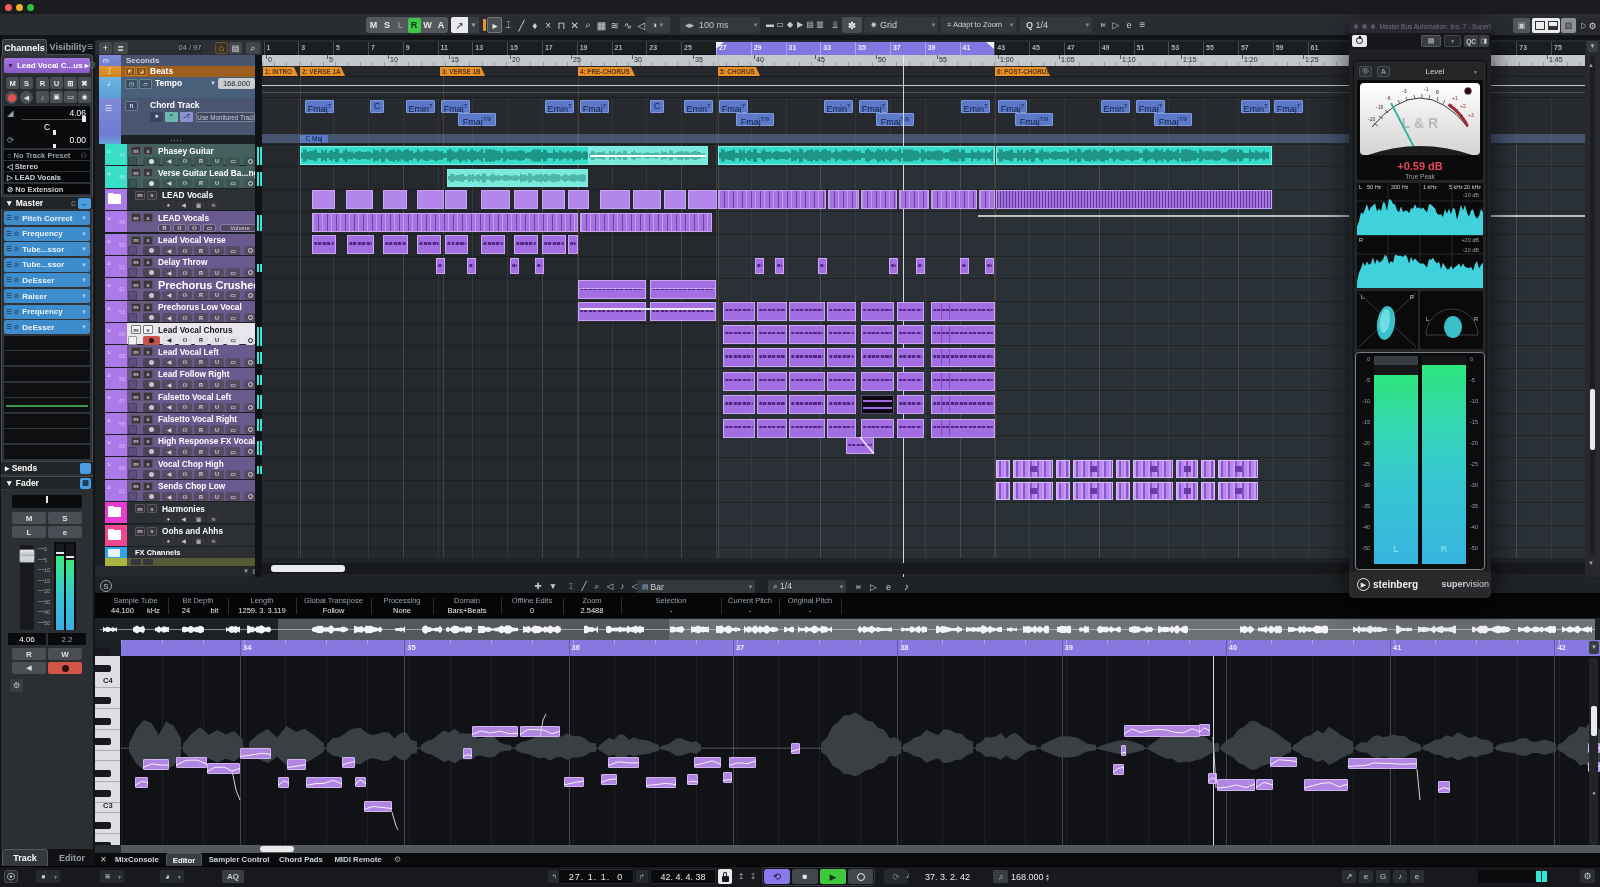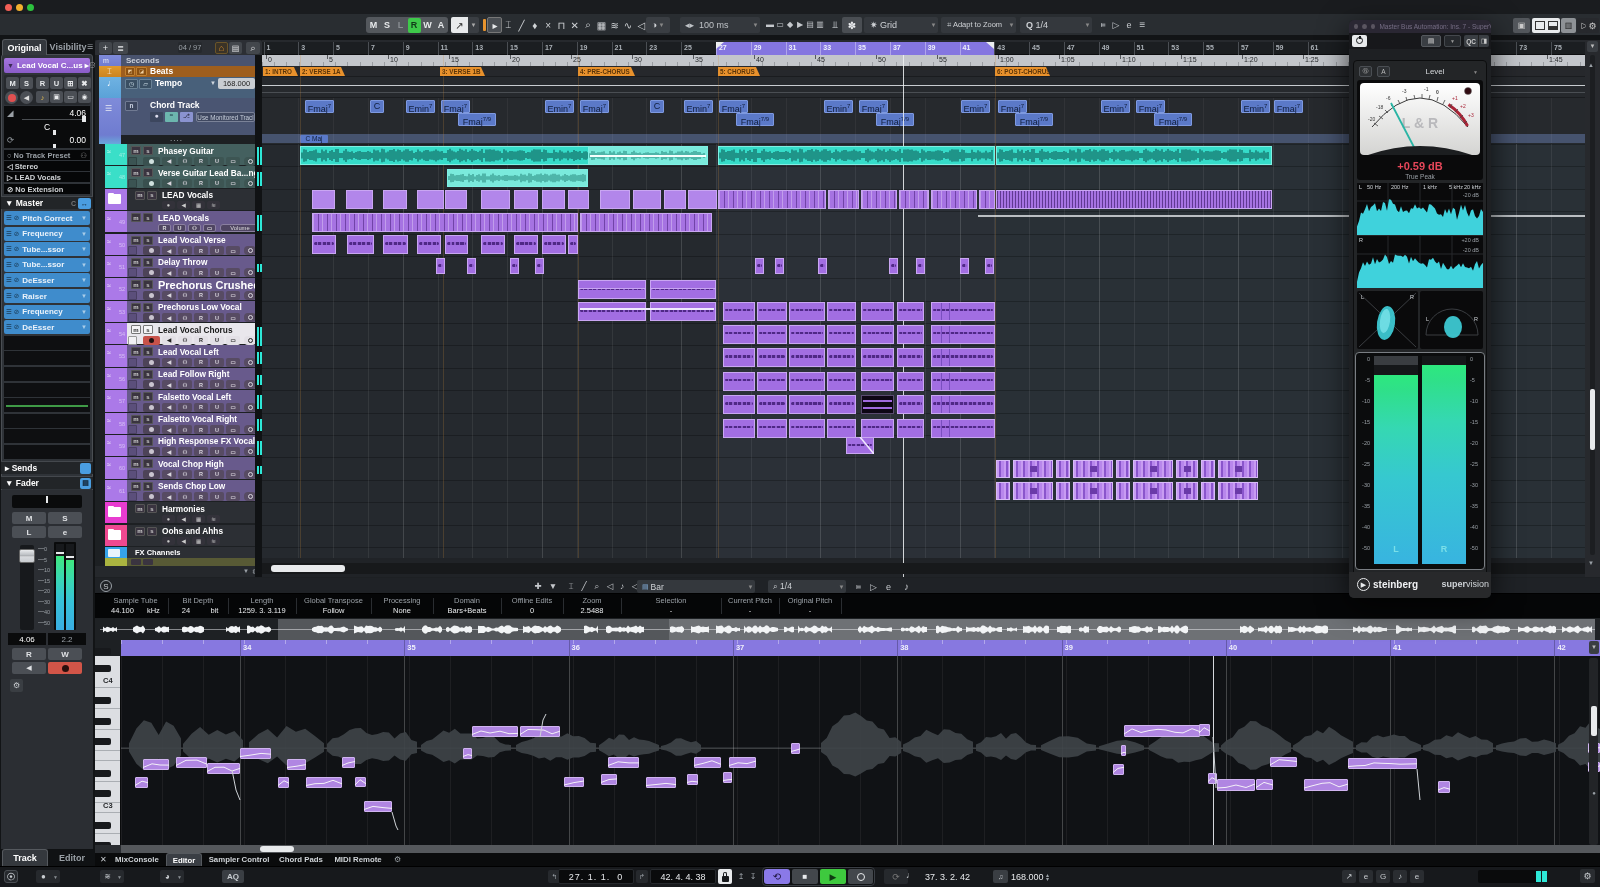--- a/index.html
+++ b/index.html
@@ -85,21 +85,21 @@
     </div>
 <div style="position:absolute;left:1577px;top:18px;width:15px;height:15px;background:#27292d;border-radius:2px;color:#c9ccd0;font-size:9px;display:flex;align-items:center;justify-content:center;">
       <span style="color:#ccc;font-size:8px;">▷</span>
     </div>
 <div style="position:absolute;left:1586px;top:18px;width:13px;height:15px;background:#27292d;border-radius:2px;color:#c9ccd0;font-size:9px;display:flex;align-items:center;justify-content:center;">
       <span style="color:#ccc;font-size:9px;">⚙</span>
     </div>
 <div style="position:absolute;left:0px;top:37px;width:1600px;height:3px;background:#121416;"></div>
 <div style="position:absolute;left:0px;top:38px;width:95px;height:828px;background:#121416;"></div>
 <div style="position:absolute;left:1px;top:54px;width:92px;height:795px;background:#2f3338;border:1px solid #4a4e53;border-radius:3px;"></div>
-<div style="position:absolute;left:2px;top:39px;width:45px;height:16px;background:#34383d;border:1px solid #55595e;border-bottom:none;border-radius:3px 3px 0 0;color:#fff;font-weight:bold;font-size:9px;display:flex;align-items:center;justify-content:center;">Original</div>
+<div style="position:absolute;left:2px;top:39px;width:45px;height:16px;background:#34383d;border:1px solid #55595e;border-bottom:none;border-radius:3px 3px 0 0;color:#fff;font-weight:bold;font-size:9px;display:flex;align-items:center;justify-content:center;">Channels</div>
 <div style="position:absolute;left:48px;top:39px;width:40px;height:16px;color:#9aa0a6;font-weight:bold;font-size:9px;display:flex;align-items:center;justify-content:center;">Visibility</div>
 <div style="position:absolute;left:87px;top:43px;width:7px;height:8px;color:#9aa0a6;font-size:7px;">☰</div>
 <div style="position:absolute;left:4px;top:58px;width:86px;height:15px;background:linear-gradient(180deg,#a575de,#8a5cc8);border-radius:2px;display:flex;align-items:center;">
       <span style="color:#3a2a55;font-size:7px;padding:0 3px;">▼</span>
       <span style="color:#fff;font-weight:bold;font-size:8px;white-space:nowrap;">Lead Vocal C...us ▸</span>
       <span style="flex:1"></span>
       <span style="color:#ddd;font-size:8px;padding-right:3px;">⚇</span>
     </div>
 <div style="position:absolute;left:4px;top:75px;width:86px;height:30px;background:#26292d;border-radius:2px;"></div>
 <div style="position:absolute;left:6px;top:77px;width:13px;height:12px;background:#4b4f55;border-radius:2px;color:#e8eaec;font-size:7.5px;font-weight:bold;display:flex;align-items:center;justify-content:center;">M</div>

